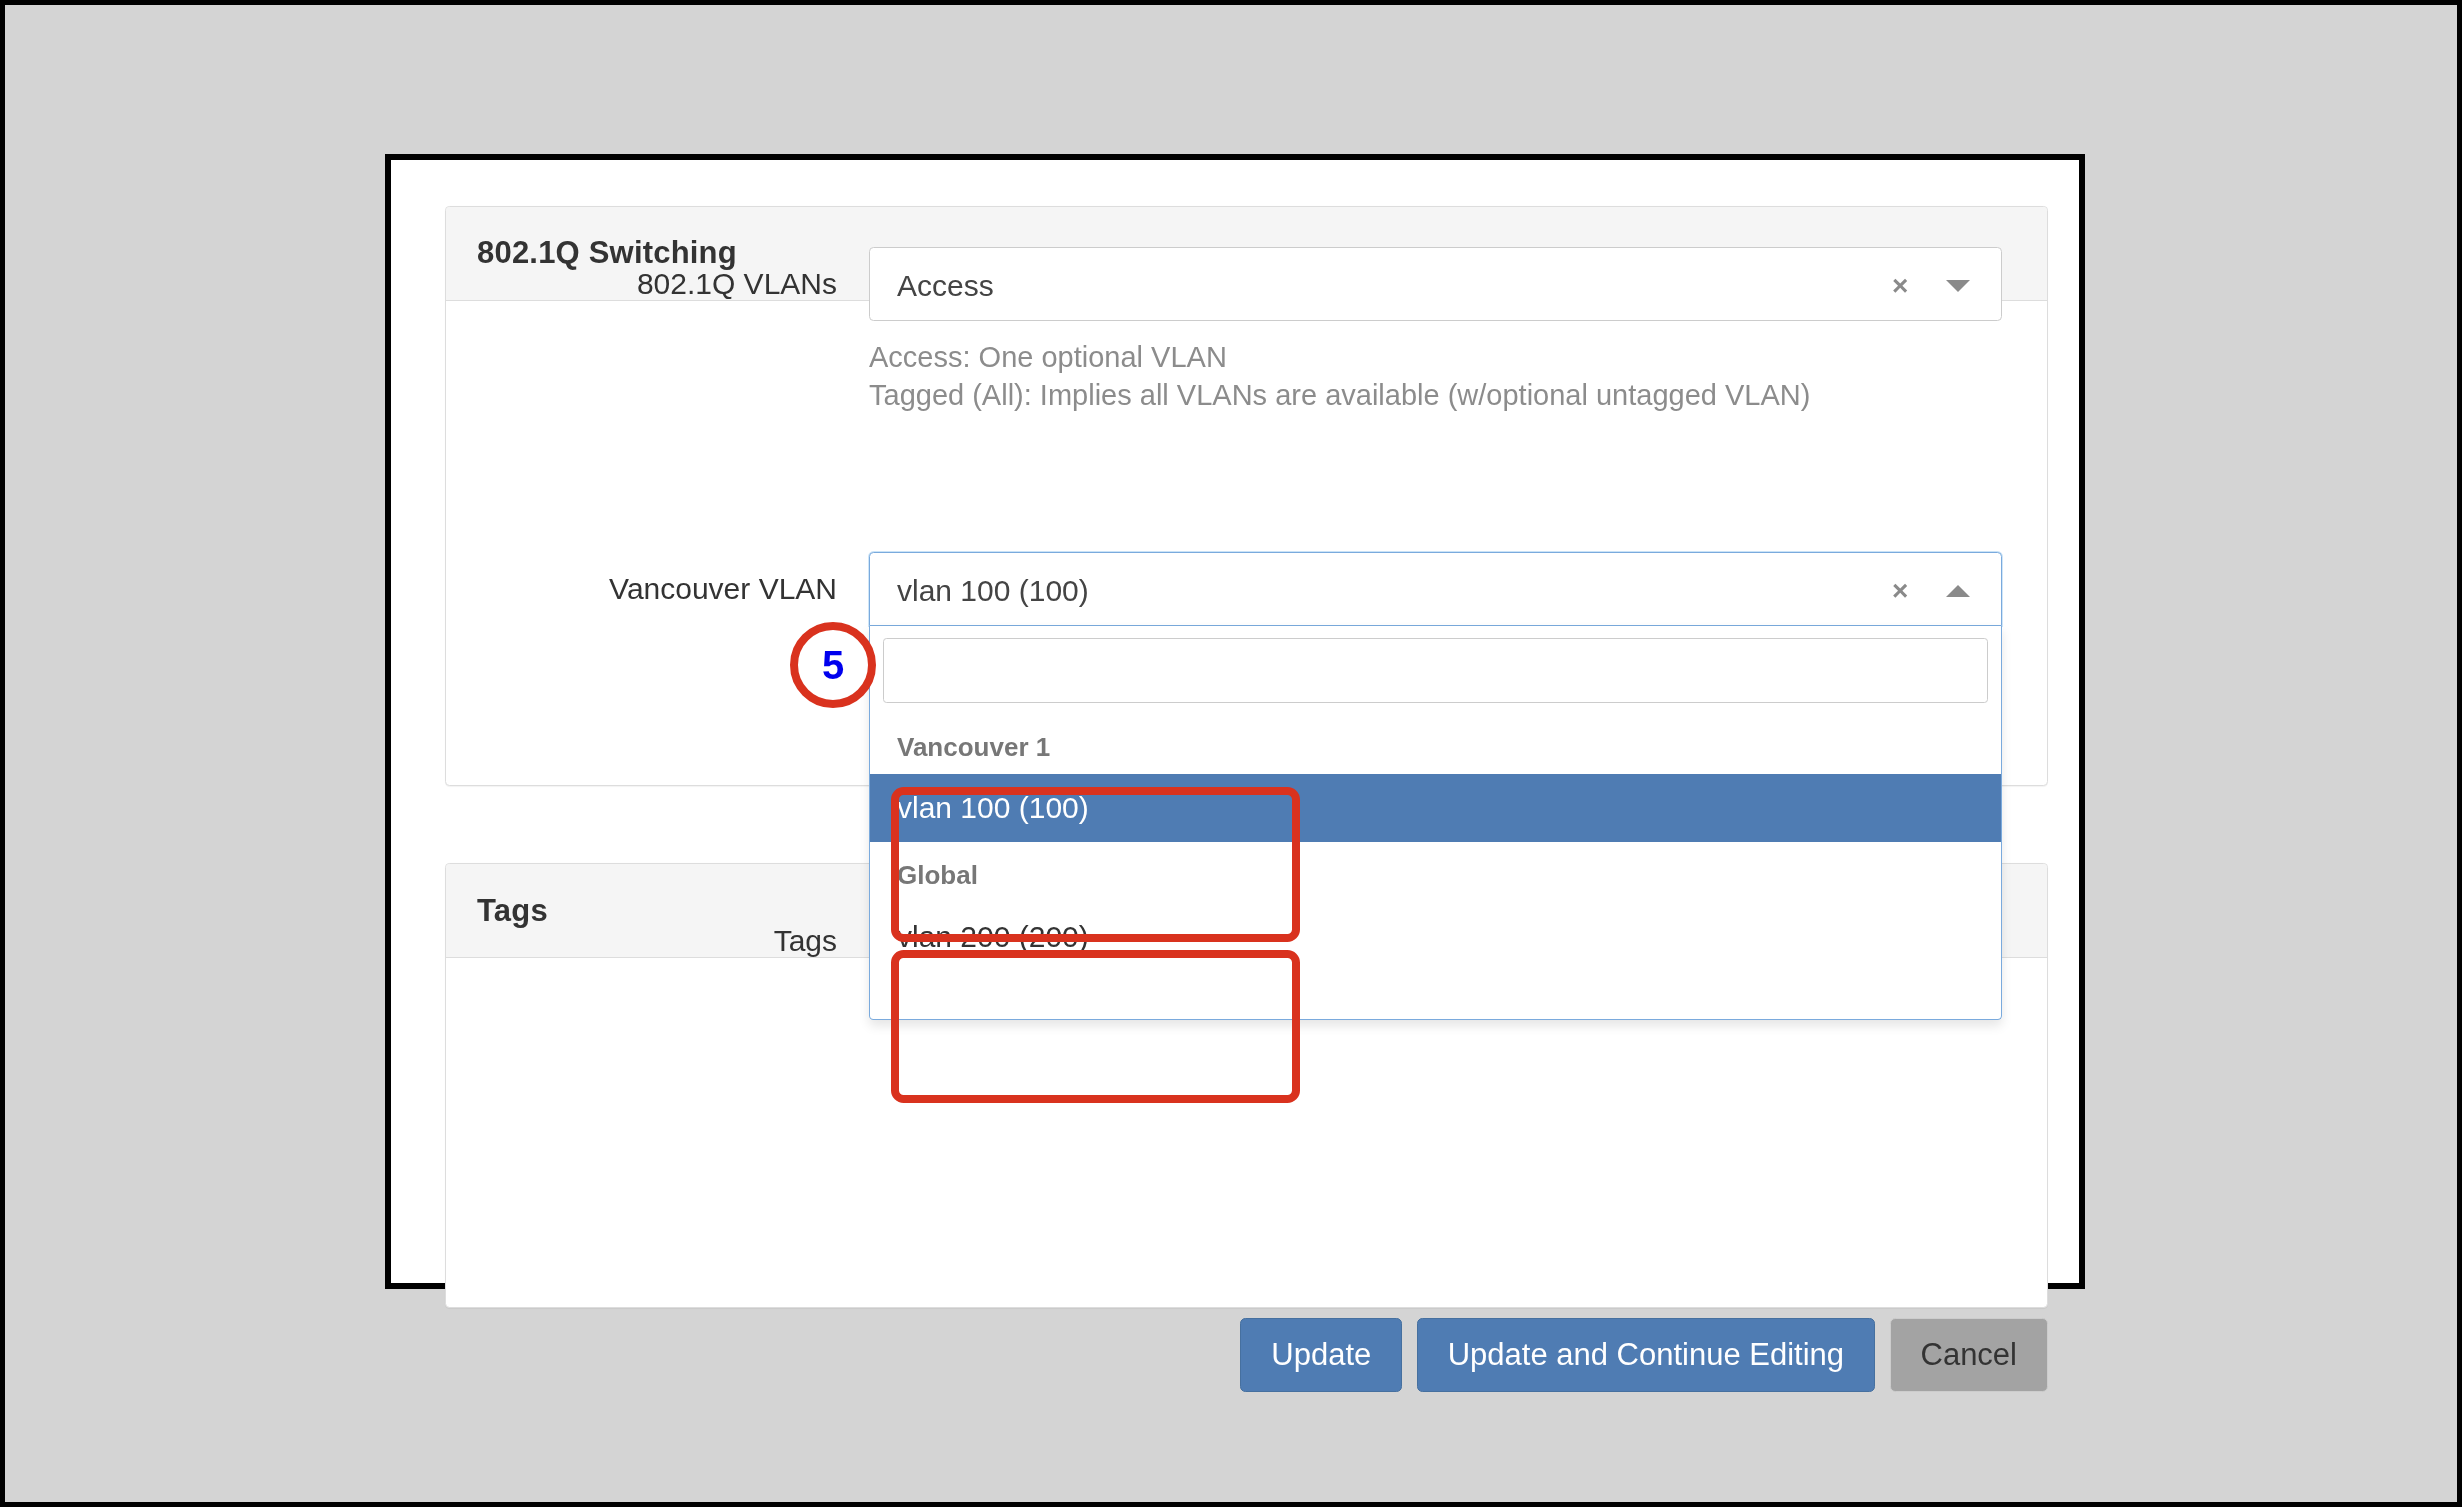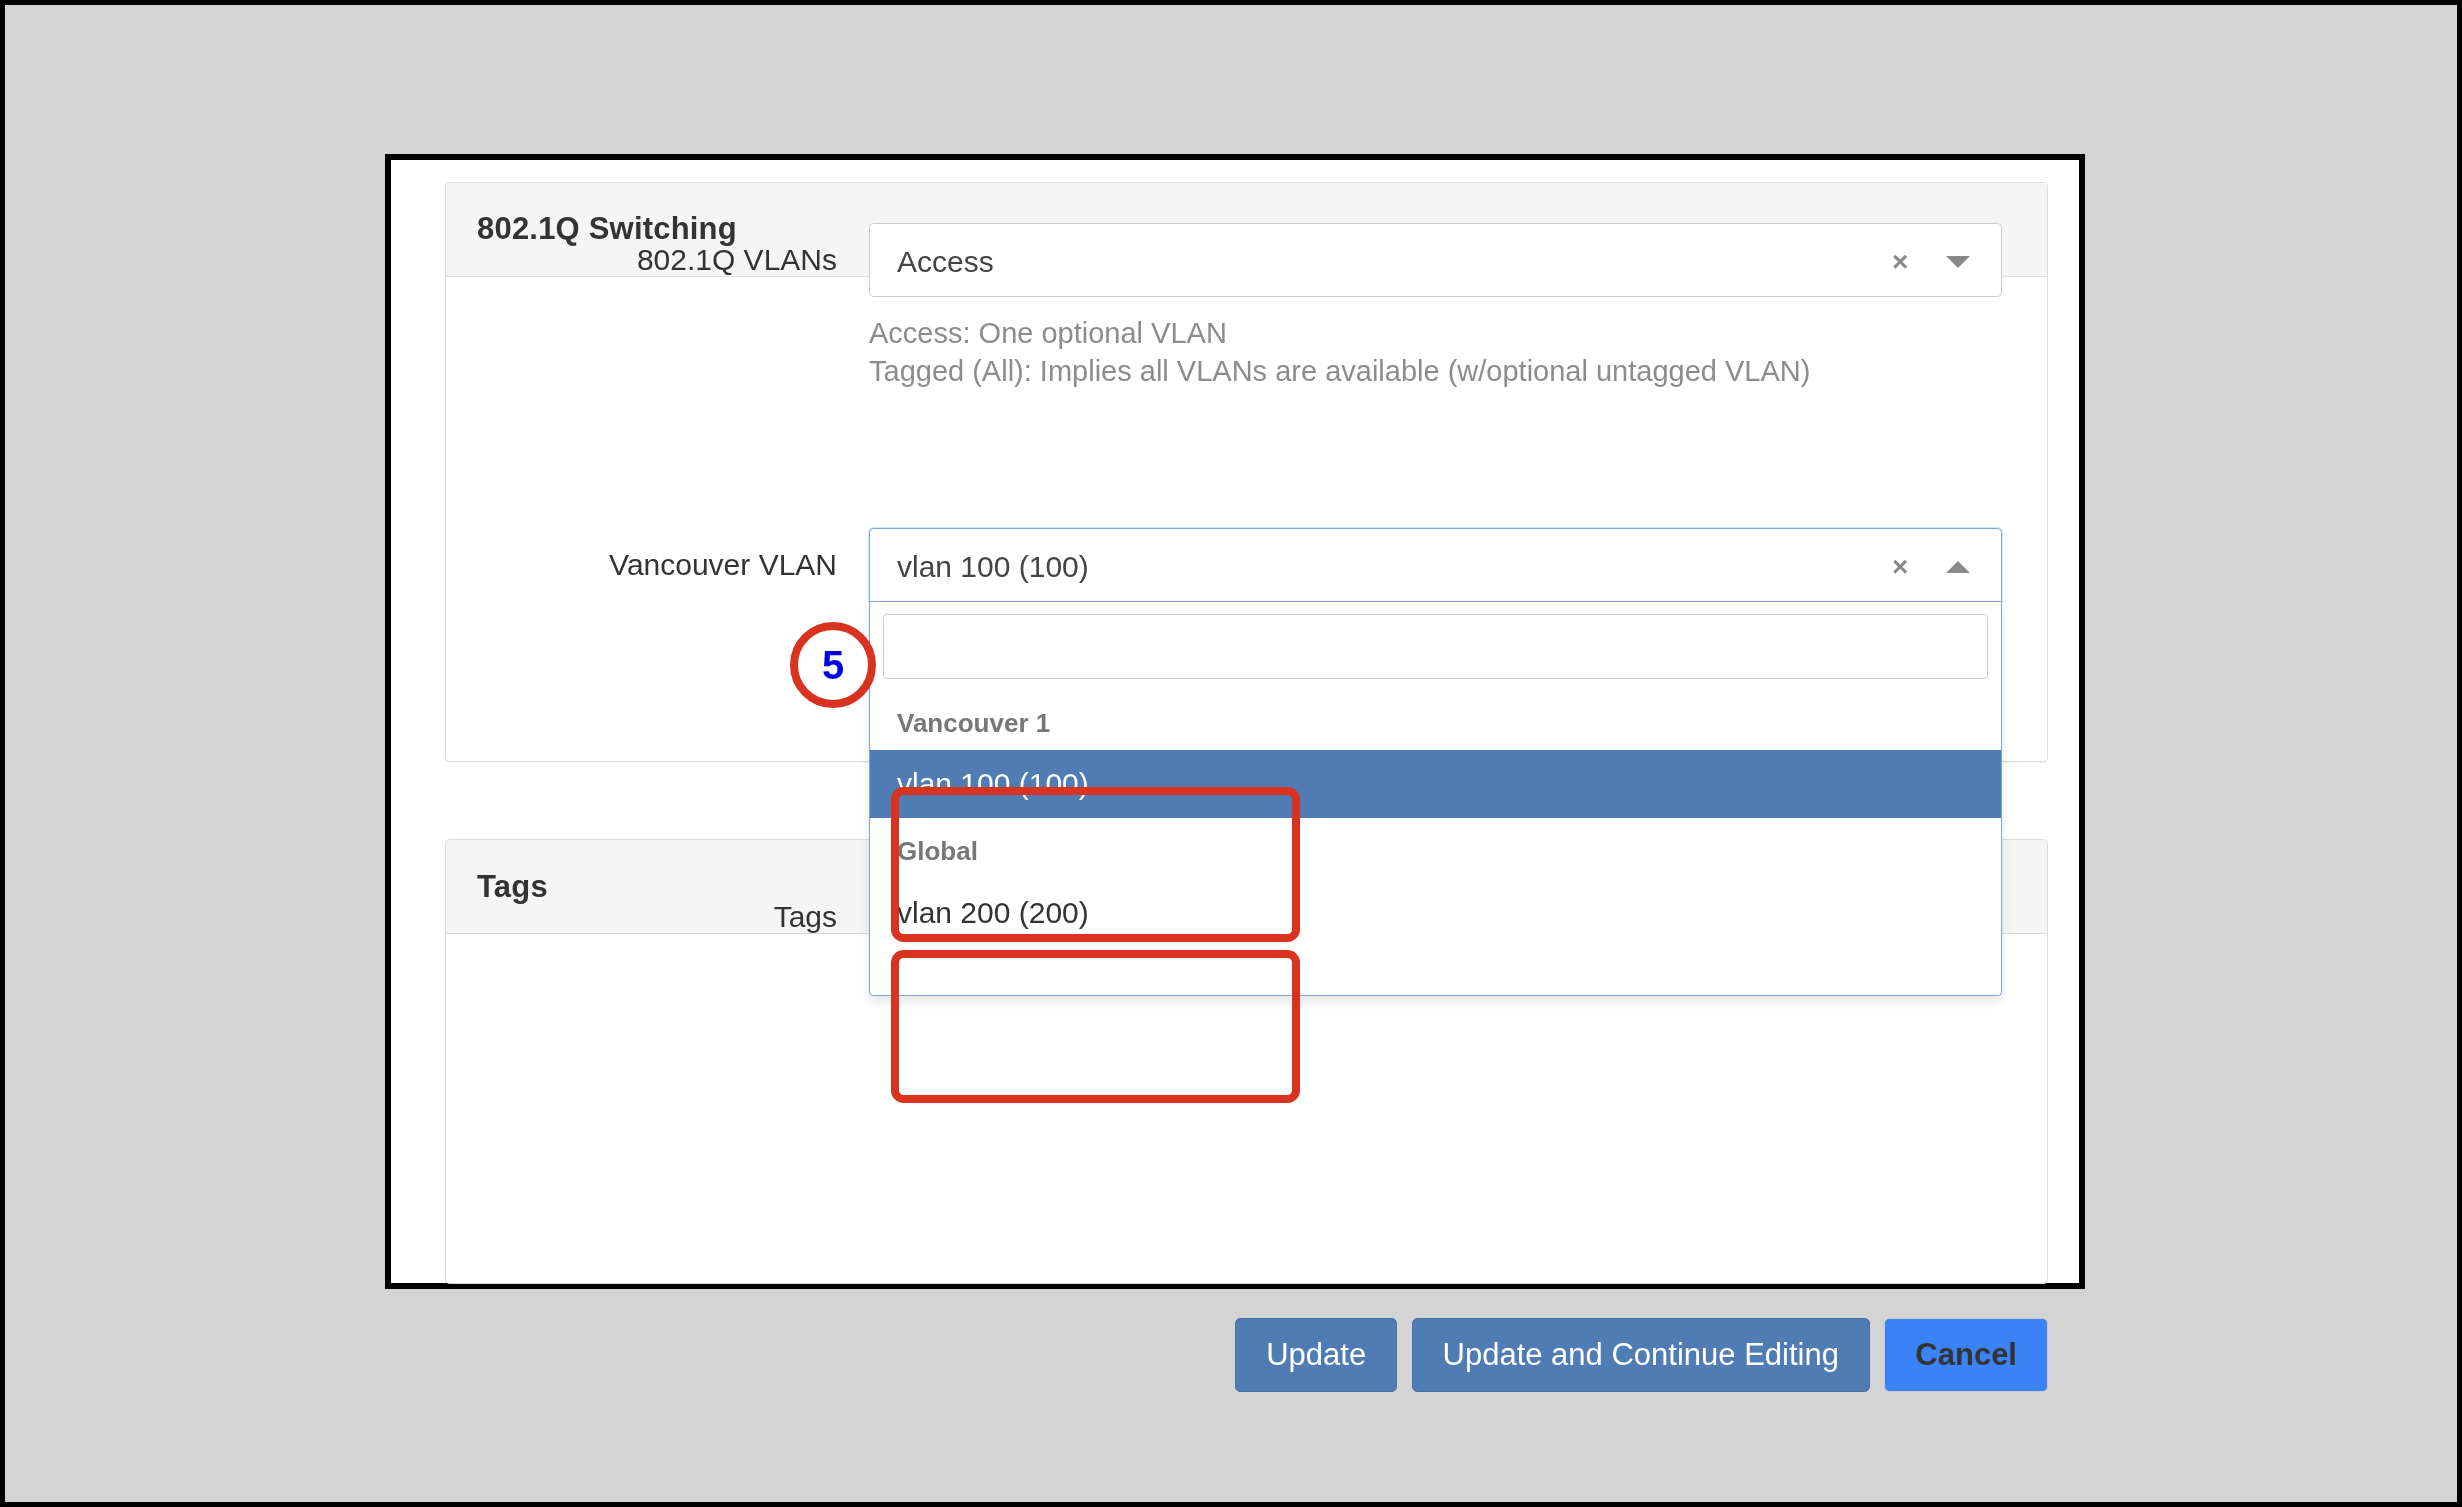--- a/index.html
+++ b/index.html
@@ -26,20 +26,21 @@
     border: 6.3px solid #000000;
   }
 
   
   .card {
     position: absolute;
     background: #ffffff;
     border: 0.9px solid #dddddd;
     border-radius: 4.5px;
     box-shadow: 0 0.9px 0.9px rgba(0,0,0,.05);
+    margin-top: 24px;
   }
   .card-header {
     background: #f5f5f5;
     border-bottom: 0.9px solid #dddddd;
     border-radius: 3.6px 3.6px 0 0;
     padding: 0 31px;
     display: flex;
     align-items: center;
     font-weight: bold;
     font-size: 31px;
@@ -176,21 +177,21 @@
     font-size: 31px;
     font-family: "Liberation Sans", sans-serif;
     display: inline-flex;
     align-items: center;
     justify-content: center;
     padding: 12px 30px;
     cursor: pointer;
     border: 0.9px solid transparent;
   }
   .btn-primary { background: #4f7cb3; color: #ffffff; border-color: #46709f; }
-  .btn-default { background: #3b82f6; color: #333333; border-color: #cccccc; font-weight: bold; }
+  .btn-default { background: #a3a3a3; color: #333333; border-color: #cccccc; }
 
   
   .anno-circle {
     position: absolute;
     width: 86px; height: 86px;
     border: 8px solid #d9321e;
     border-radius: 50%;
     background: #ffffff;
     color: #0000ee;
     font-weight: bold;

